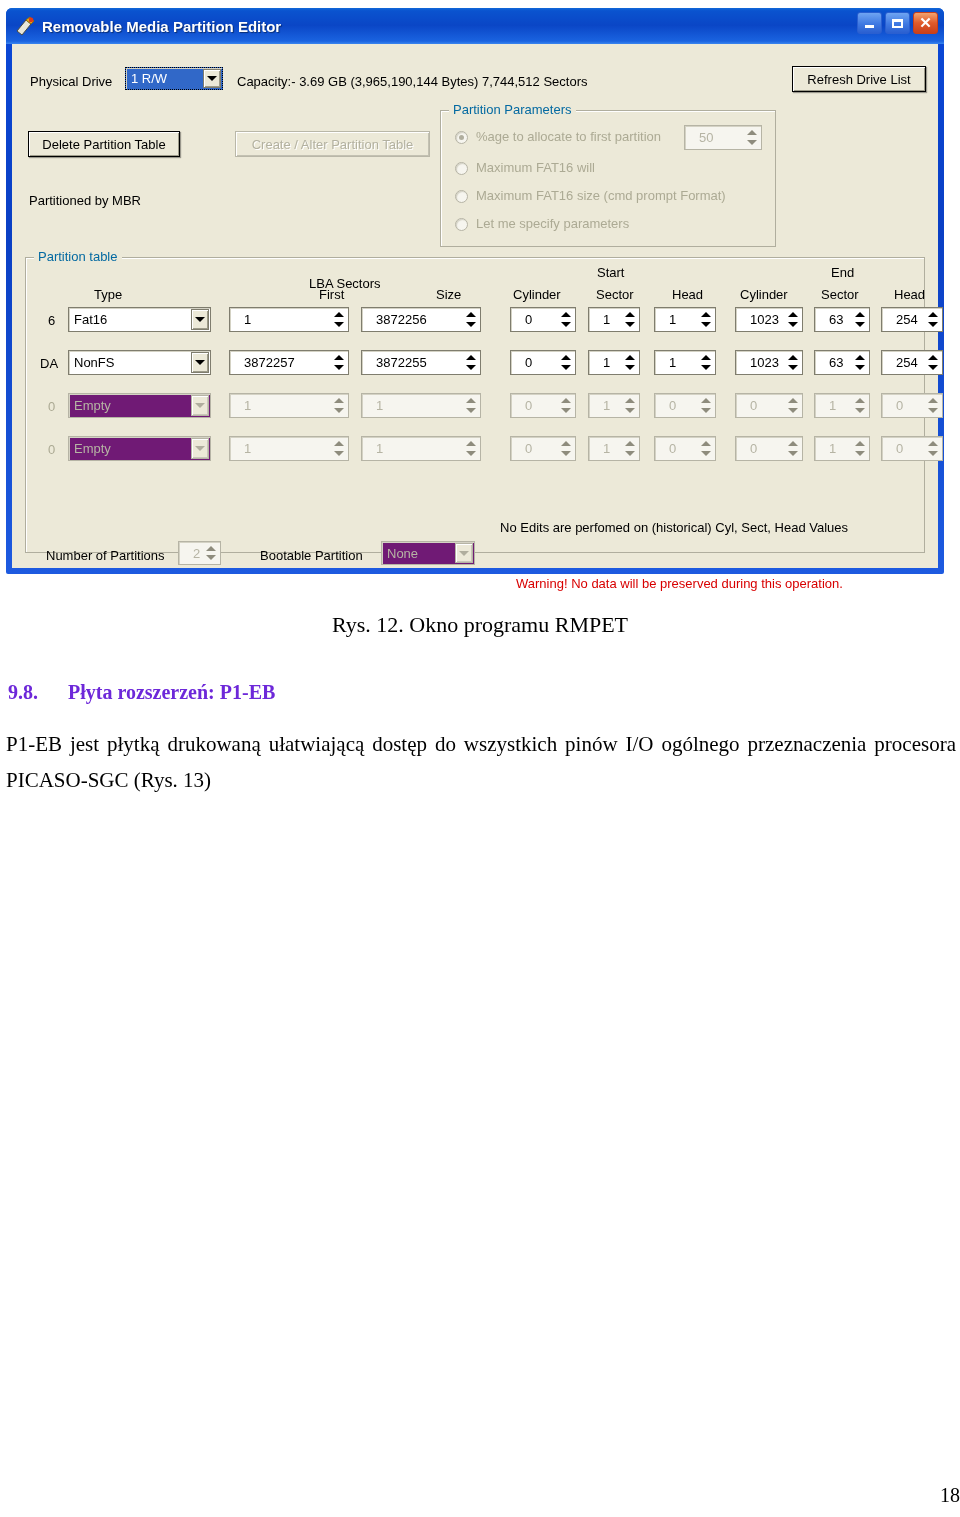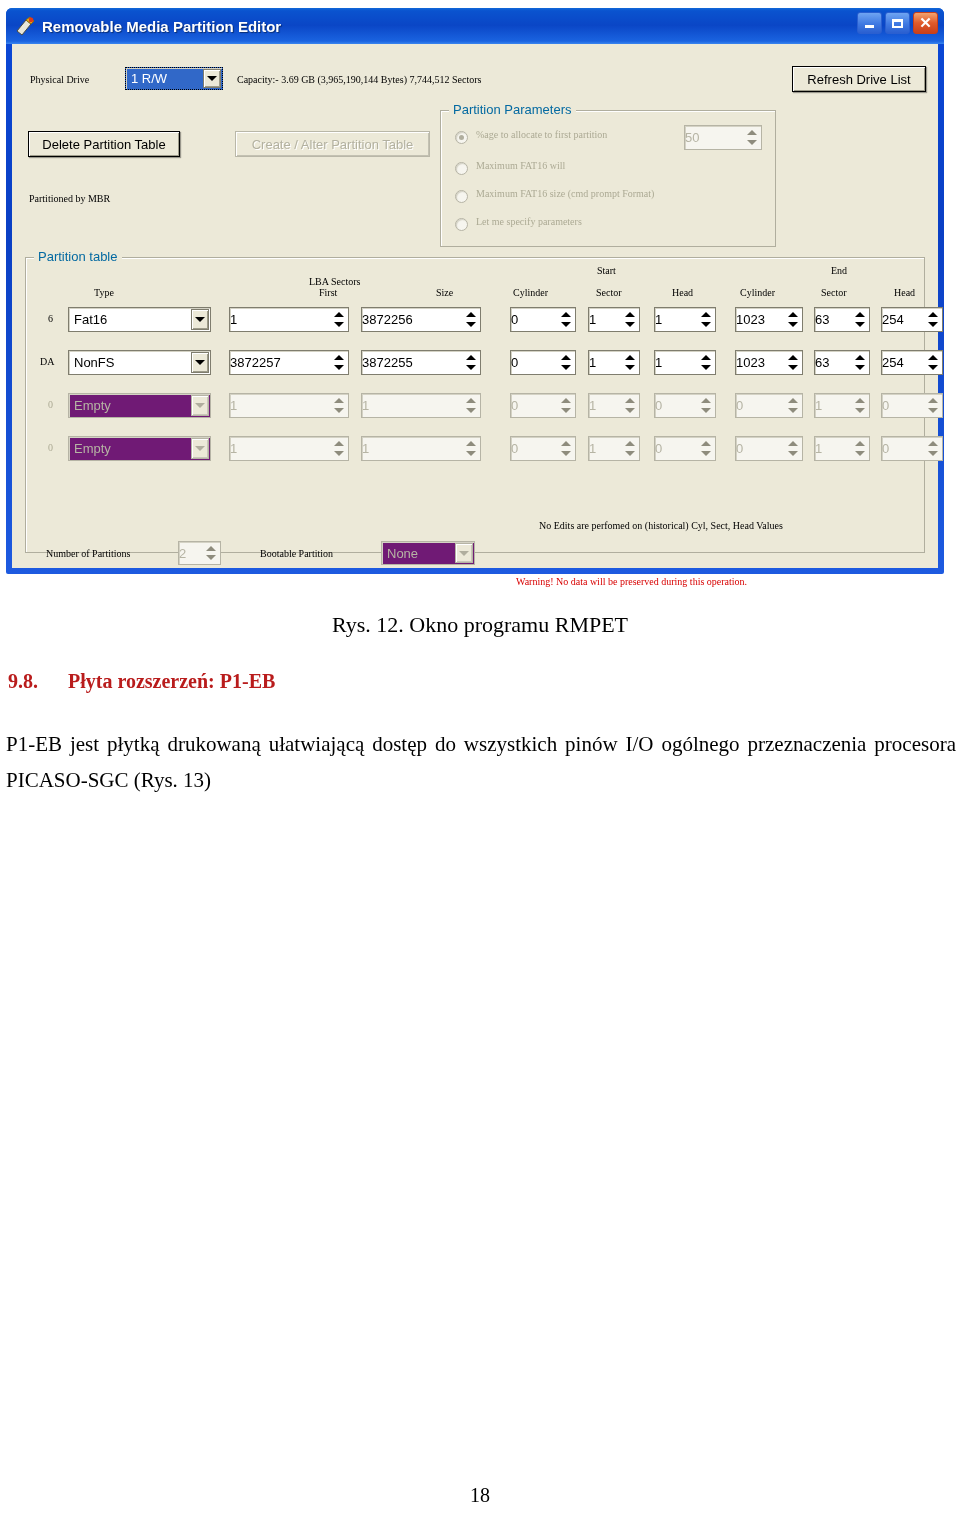--- a/index.html
+++ b/index.html
@@ -51,21 +51,21 @@
     font-family:"Liberation Sans",sans-serif;}
 
   .client{
     position:absolute;left:6px;top:36px;width:926px;height:524px;
     background:#ece9d8;
     box-sizing:border-box;
   }
 
   
   .lbl{
-    font-family:Liberation Serif, serif;font-size:10px;color:#000;
+    font-family:Liberation Sans, sans-serif;font-size:13px;color:#000;
     white-space:nowrap;position:absolute;
   }
   .lbl.dis{color:#acaa94;}
 
   .btn{
     position:absolute;background:#ece9d8;
     border:1px solid #000;
     box-shadow:inset 1px 1px 0 #fff, inset -1px -1px 0 #9d9b8a, 1px 1px 1px rgba(0,0,0,.35);
     font-family:"Liberation Sans",sans-serif;font-size:13px;color:#000;
     display:flex;align-items:center;justify-content:center;
@@ -83,21 +83,21 @@
   .grp-title{
     position:absolute;top:-9px;left:8px;background:#ece9d8;padding:0 4px;
     font-family:"Liberation Sans",sans-serif;font-size:13px;color:#0369a1;white-space:nowrap;
   }
 
   .spin{position:absolute;box-sizing:border-box;}
   .spin .fld{
     position:absolute;left:0;top:0;right:0;bottom:0;background:#fff;
     border:1px solid #7f7d6e;box-shadow:inset 1px 1px 0 #d4d2c4;
     box-sizing:border-box;font-family:"Liberation Sans",sans-serif;font-size:13px;color:#000;
-    display:flex;align-items:center;padding-left:0;white-space:nowrap;overflow:hidden;
+    display:flex;align-items:center;padding-left:14px;white-space:nowrap;overflow:hidden;
   }
   .spin.dis .fld{background:#f6f5ef;color:#b6b4a4;border-color:#b6b4a5;}
   .spin .ar{
     position:absolute;right:4px;width:13px;height:9px;
     display:flex;align-items:center;justify-content:center;
   }
   .spin .ar.up{top:3px;}
   .spin .ar.dn{bottom:3px;}
   .spin .ar i{display:block;width:0;height:0;border-left:5px solid transparent;border-right:5px solid transparent;}
   .spin .ar.up i{border-bottom:5px solid #000;}
@@ -130,28 +130,28 @@
   .radio.on::after{content:"";position:absolute;left:3px;top:3px;width:5px;height:5px;border-radius:50%;background:#b0ae9e;}
 
   .red{color:#d80000;}
 
   
   .doc-cap{
     position:absolute;left:0;width:960px;text-align:center;
     font-family:"Liberation Serif",serif;font-size:22px;color:#000;
   }
   .doc-h{
-    position:absolute;font-family:"Liberation Serif",serif;font-size:20px;font-weight:bold;color:#b91c1c;
+    position:absolute;font-family:"Liberation Serif",serif;font-size:20px;font-weight:bold;color:#6d28d9;margin-top:11px;
   }
   .doc-p{
     position:absolute;font-family:"Liberation Serif",serif;font-size:21px;color:#000;
     text-align:justify;line-height:36px;
   }
   .doc-pg{
-    position:absolute;left:0;width:960px;text-align:center;
+    position:absolute;left:0;width:960px;text-align:right;
     font-family:"Liberation Serif",serif;font-size:20px;color:#000;
   }
 </style>
 </head>
 <body>
 
 <div class="win">
 
   <div class="titlebar">
     <span class="title-icon">
@@ -533,21 +533,21 @@
       </span>
 
       <span class="lbl" style="left:234px;top:290px;">Bootable Partition</span>
       <span class="combo dis" style="left:355px;top:283px;width:94px;height:24px;">
         <span class="fld">None</span>
         <span class="arrow">
             <i></i>
           </span>
       </span>
 
-      <span class="lbl" style="left:513px;top:262px;text-align:right;">No Edits are perfomed on (historical) Cyl, Sect, Head Values</span>
+      <span class="lbl" style="left:474px;top:262px;text-align:right;">No Edits are perfomed on (historical) Cyl, Sect, Head Values</span>
       <span class="lbl red" style="left:490px;top:318px;">Warning! No data will be preserved during this operation.</span>
     </span>
 
   </div>
 </div>
 
 <div class="doc-cap" style="top:612px;">Rys. 12. Okno programu RMPET</div>
 
 <div class="doc-h" style="left:8px;top:670px;">9.8.</div>
 <div class="doc-h" style="left:68px;top:670px;">Płyta rozszerzeń: P1-EB</div>

